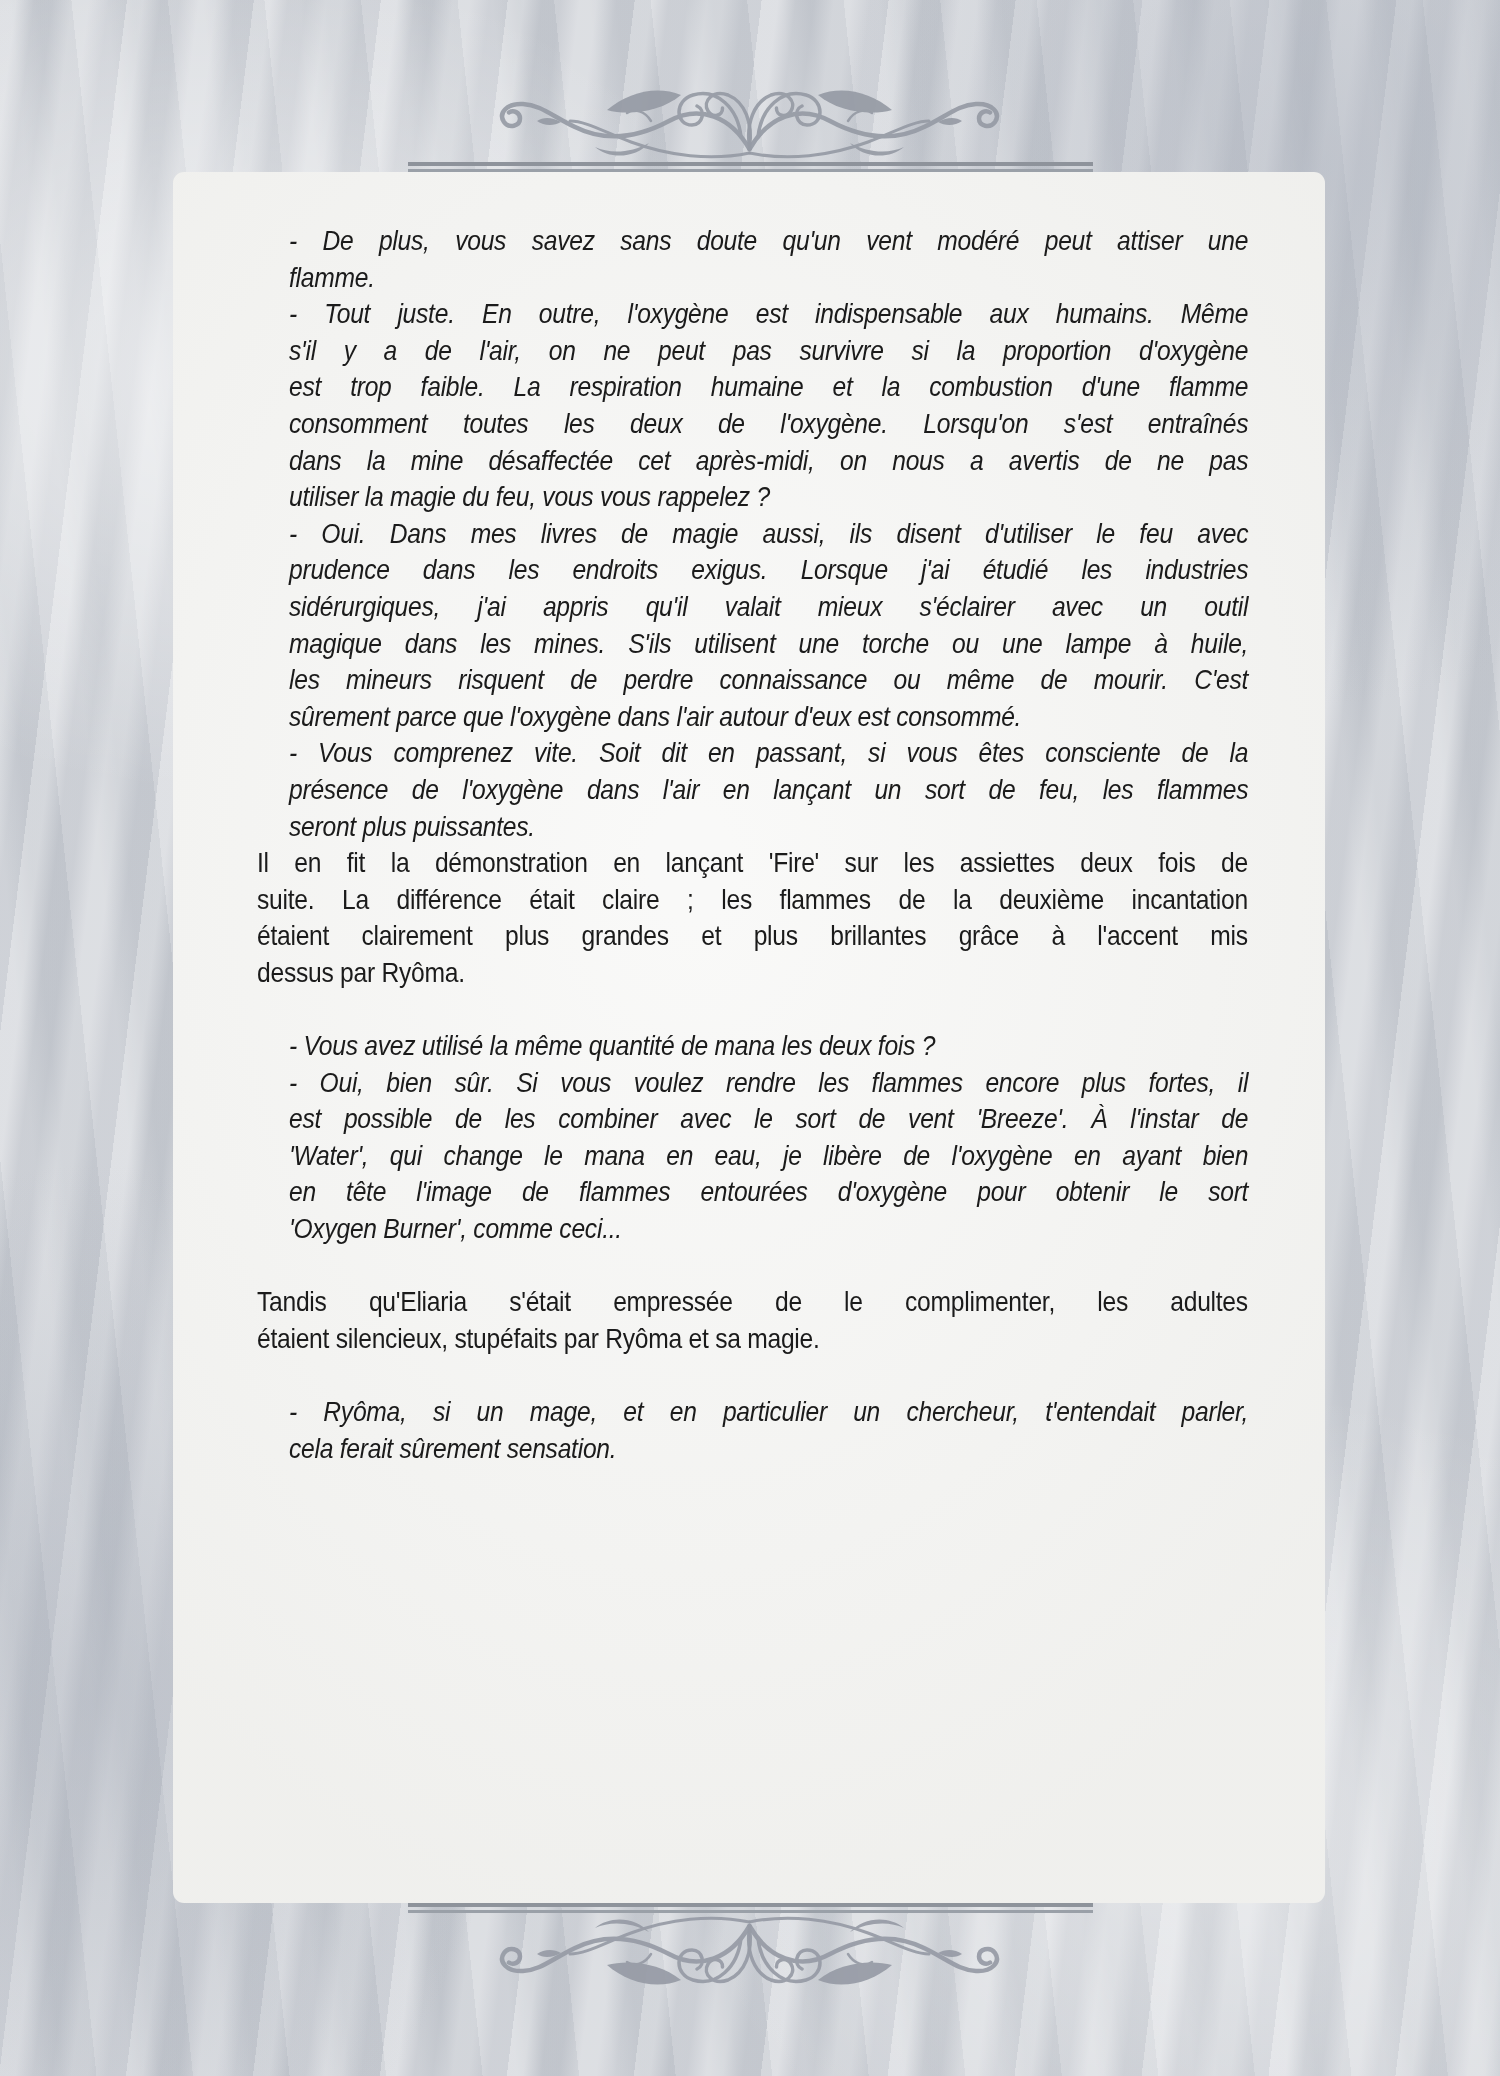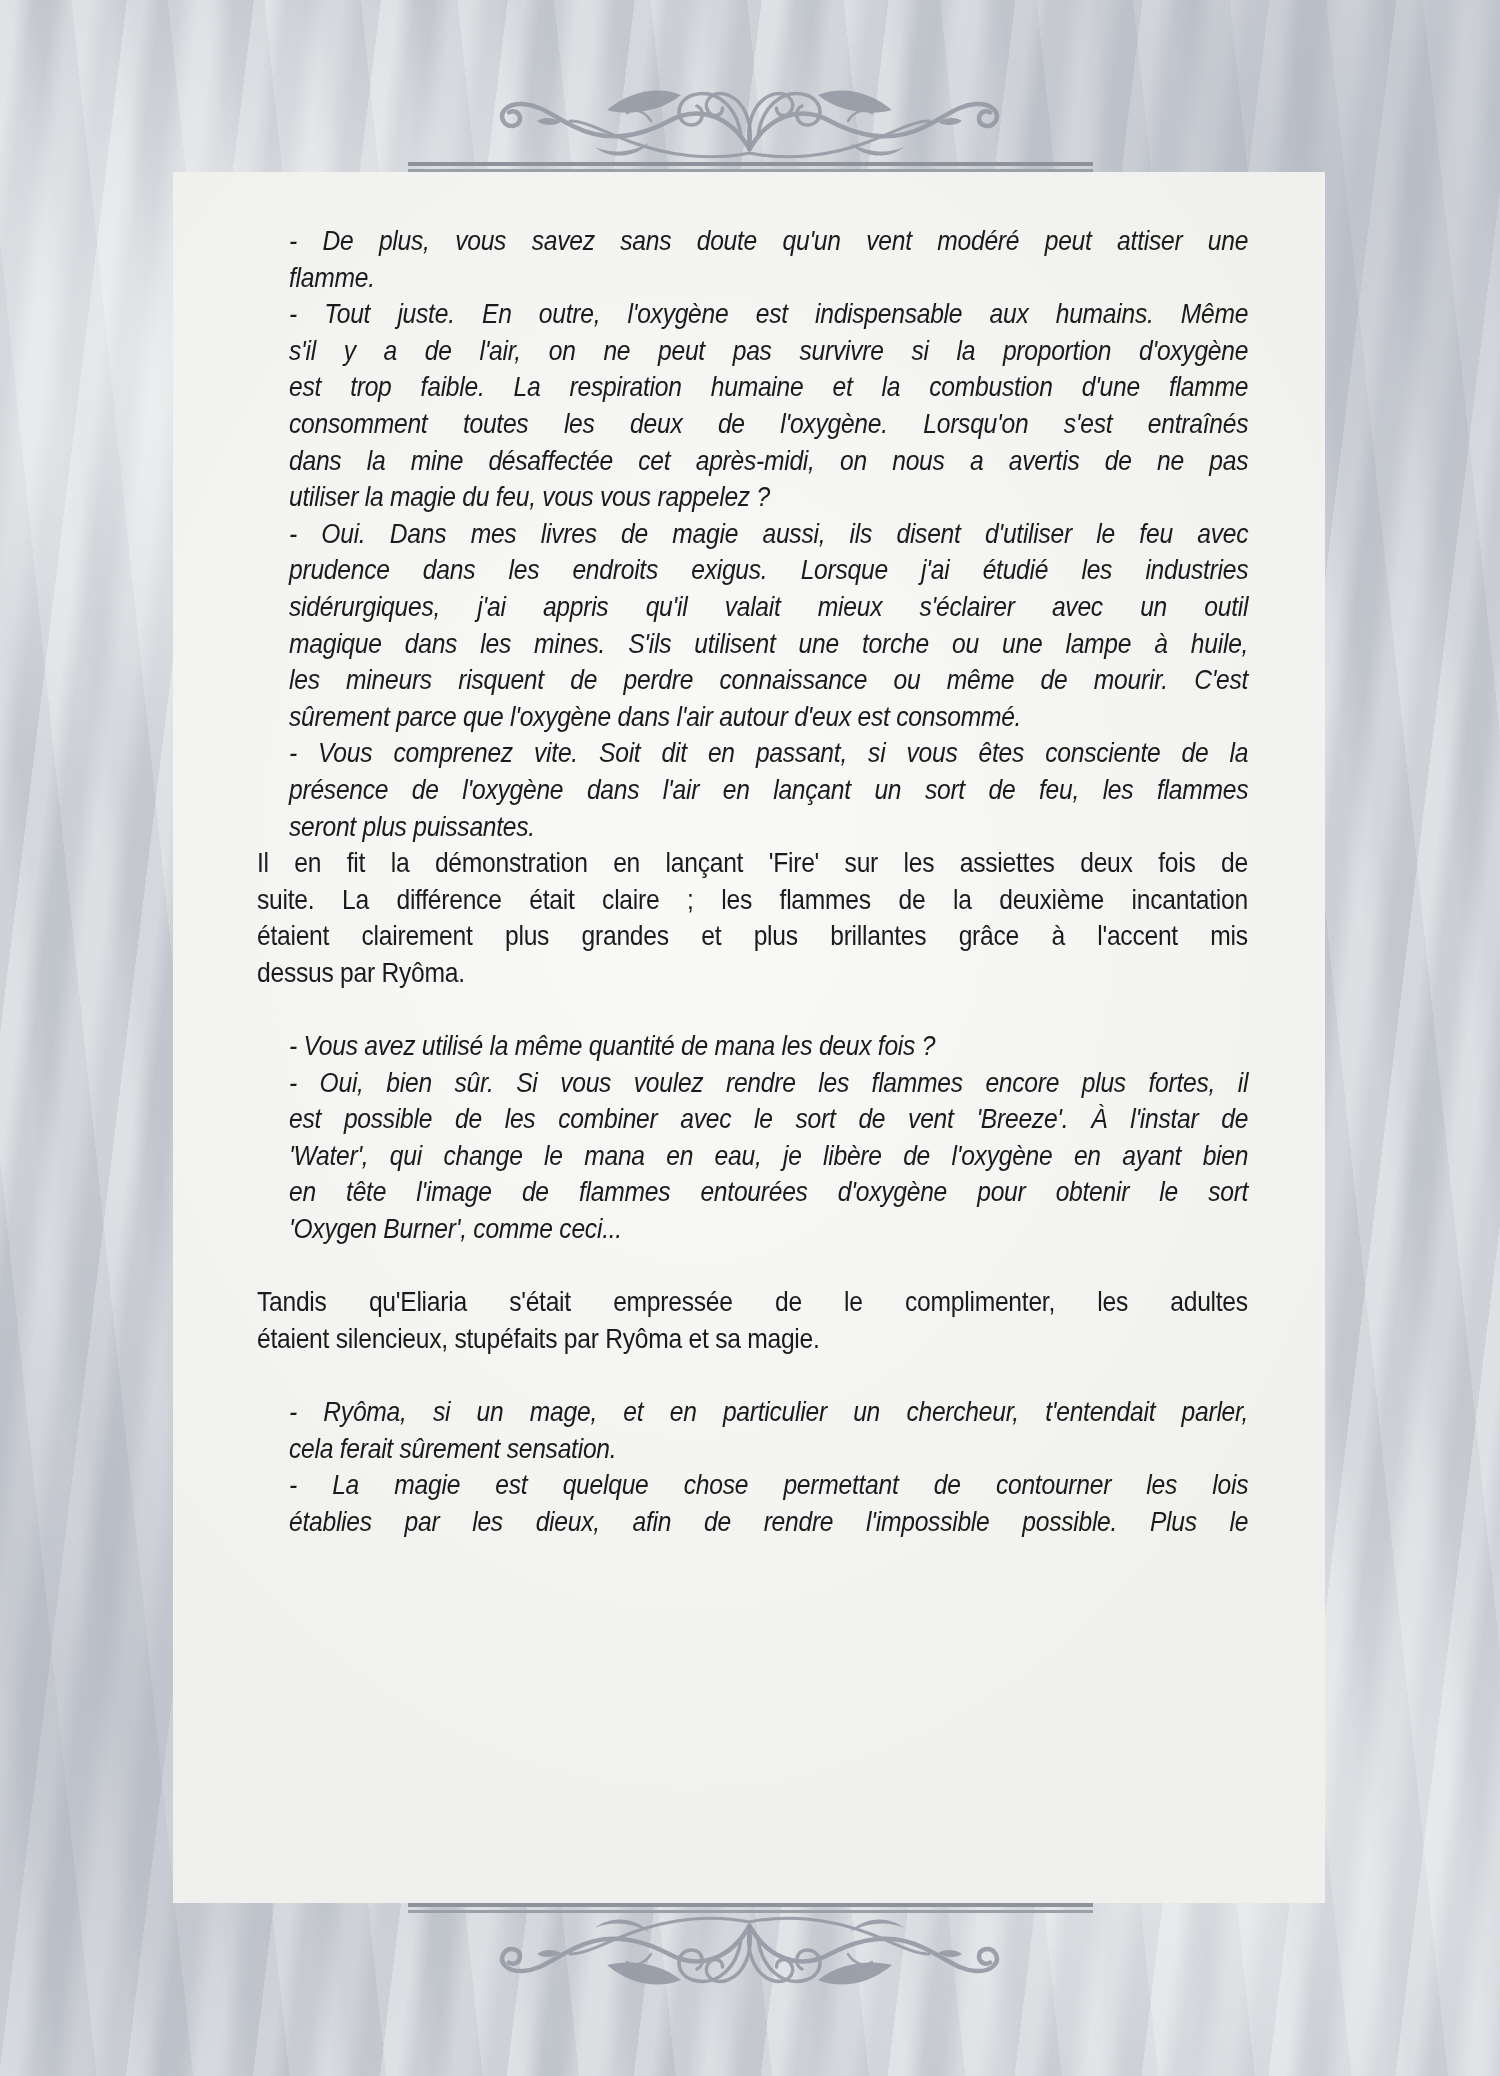--- a/index.html
+++ b/index.html
@@ -23,20 +23,21 @@
         rgba(255,255,255,0.16) 72px, rgba(255,255,255,0.16) 88px,
         rgba(152,159,172,0.12) 108px, rgba(152,159,172,0.12) 126px),
       repeating-linear-gradient(84deg,
         rgba(255,255,255,0.10) 0px, rgba(255,255,255,0.10) 34px,
         rgba(130,138,152,0.10) 62px, rgba(130,138,152,0.10) 96px);
   }
   .paper {
     position: absolute; left: 173px; top: 172px; width: 1152px; height: 1731px;
     background-color: #f4f4f2;
     background-image: radial-gradient(ellipse 900px 1200px at 45% 40%, rgba(255,255,255,0.5), rgba(226,226,222,0.25) 90%);
+    border-radius: 11px;
   }
   .rule { position: absolute; background: #8e939b; }
   .rule.thin { background: #9aa0a8; }
   .flourish { position: absolute; width: 563px; height: 88px; left: 468px; }
   .flourish.top { top: 73px; }
   .flourish.bottom { top: 1914px; transform: scaleY(-1); }
   .column {
     position: absolute; left: 84px; top: 51px; width: 991px;
     font-size: 28px; line-height: 36.6px; color: #1b1b1b;
     letter-spacing: -0.3px;
@@ -122,24 +123,20 @@
       <div class="spacer"></div>
       <div class="para narration">
         <div class="ln just">Tandis qu'Eliaria s'était empressée de le complimenter, les adultes</div>
         <div class="ln">étaient silencieux, stupéfaits par Ryôma et sa magie.</div>
       </div>
       <div class="spacer"></div>
       <div class="para dialogue">
         <div class="ln just">- Ryôma, si un mage, et en particulier un chercheur, t'entendait parler,</div>
         <div class="ln">cela ferait sûrement sensation.</div>
       </div>
-      <div class="para dialogue">
-        <div class="ln just">- La magie est quelque chose permettant de contourner les lois</div>
-        <div class="ln just">établies par les dieux, afin de rendre l'impossible possible. Plus le</div>
-      </div>
     </div>
 </div>
 
 <div class="rule" style="left:408px; top:1903px; width:685px; height:4px;"></div>
 <div class="rule thin" style="left:408px; top:1910px; width:685px; height:3px;"></div>
 <div class="flourish bottom">
   <svg viewBox="0 0 1126 176" width="563" height="88" xmlns="http://www.w3.org/2000/svg">
     <use href="#fl-half"></use>
     <use href="#fl-half" transform="translate(1126,0) scale(-1,1)"></use>
   </svg>

